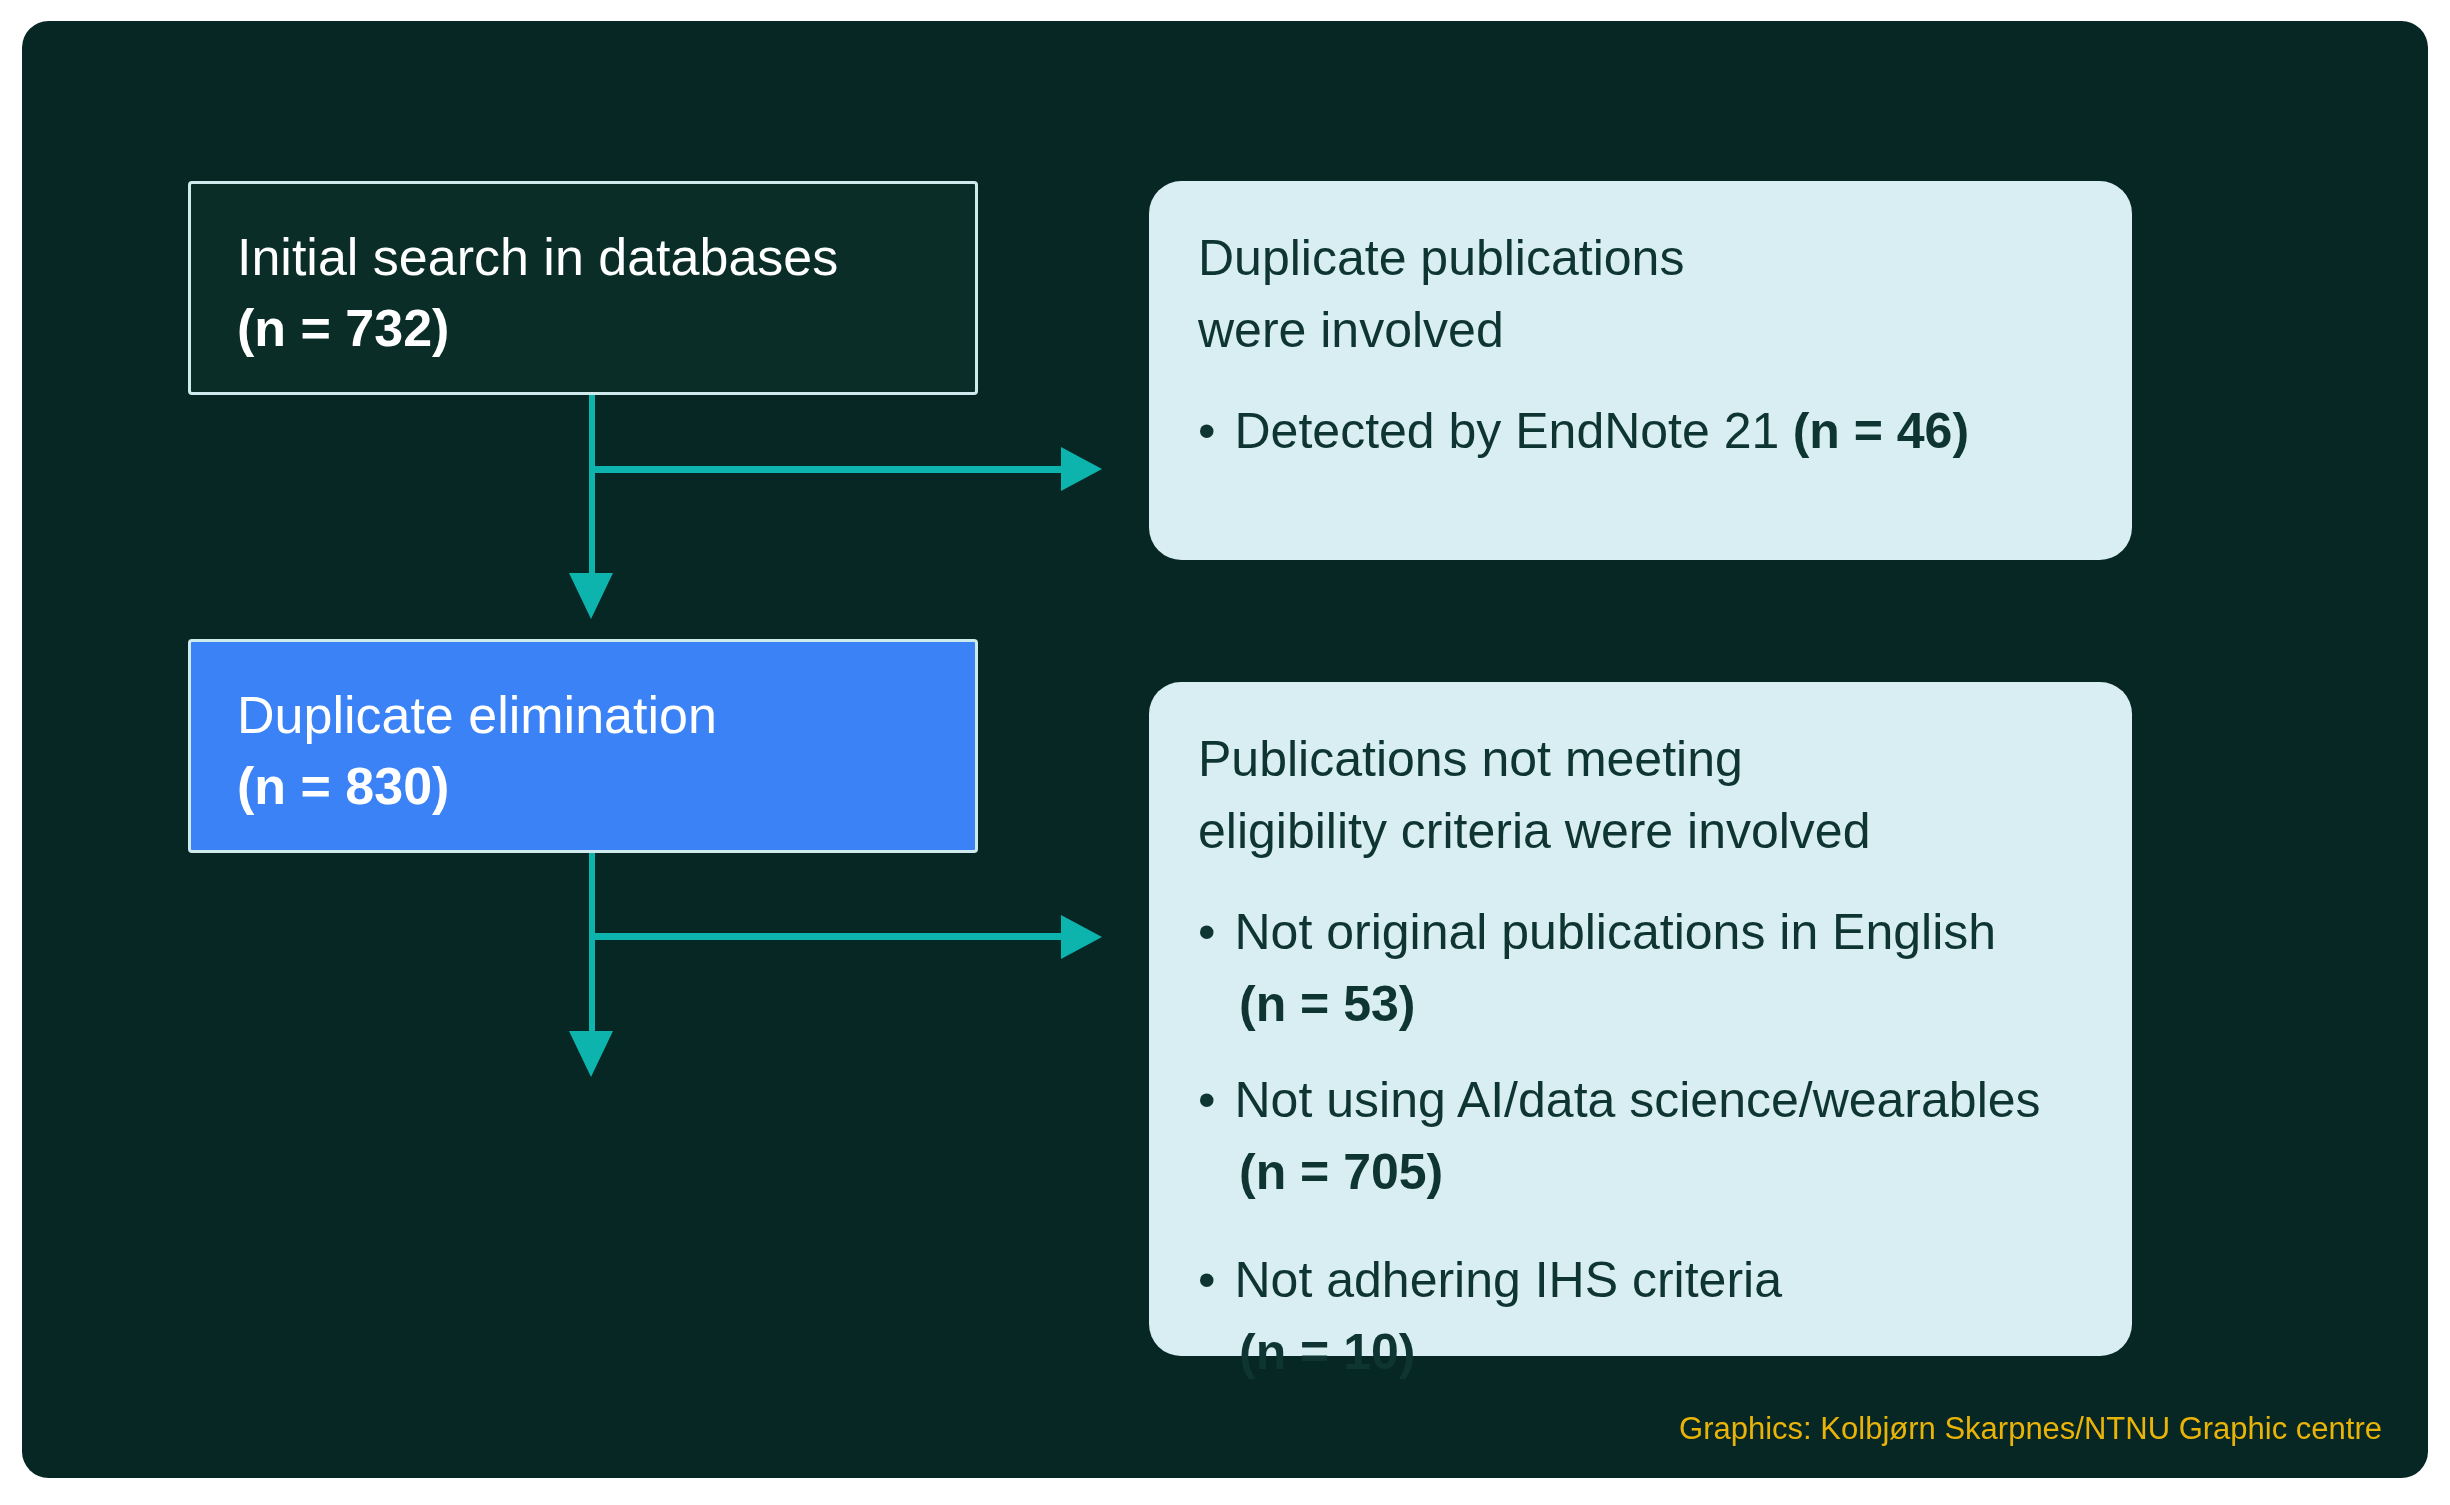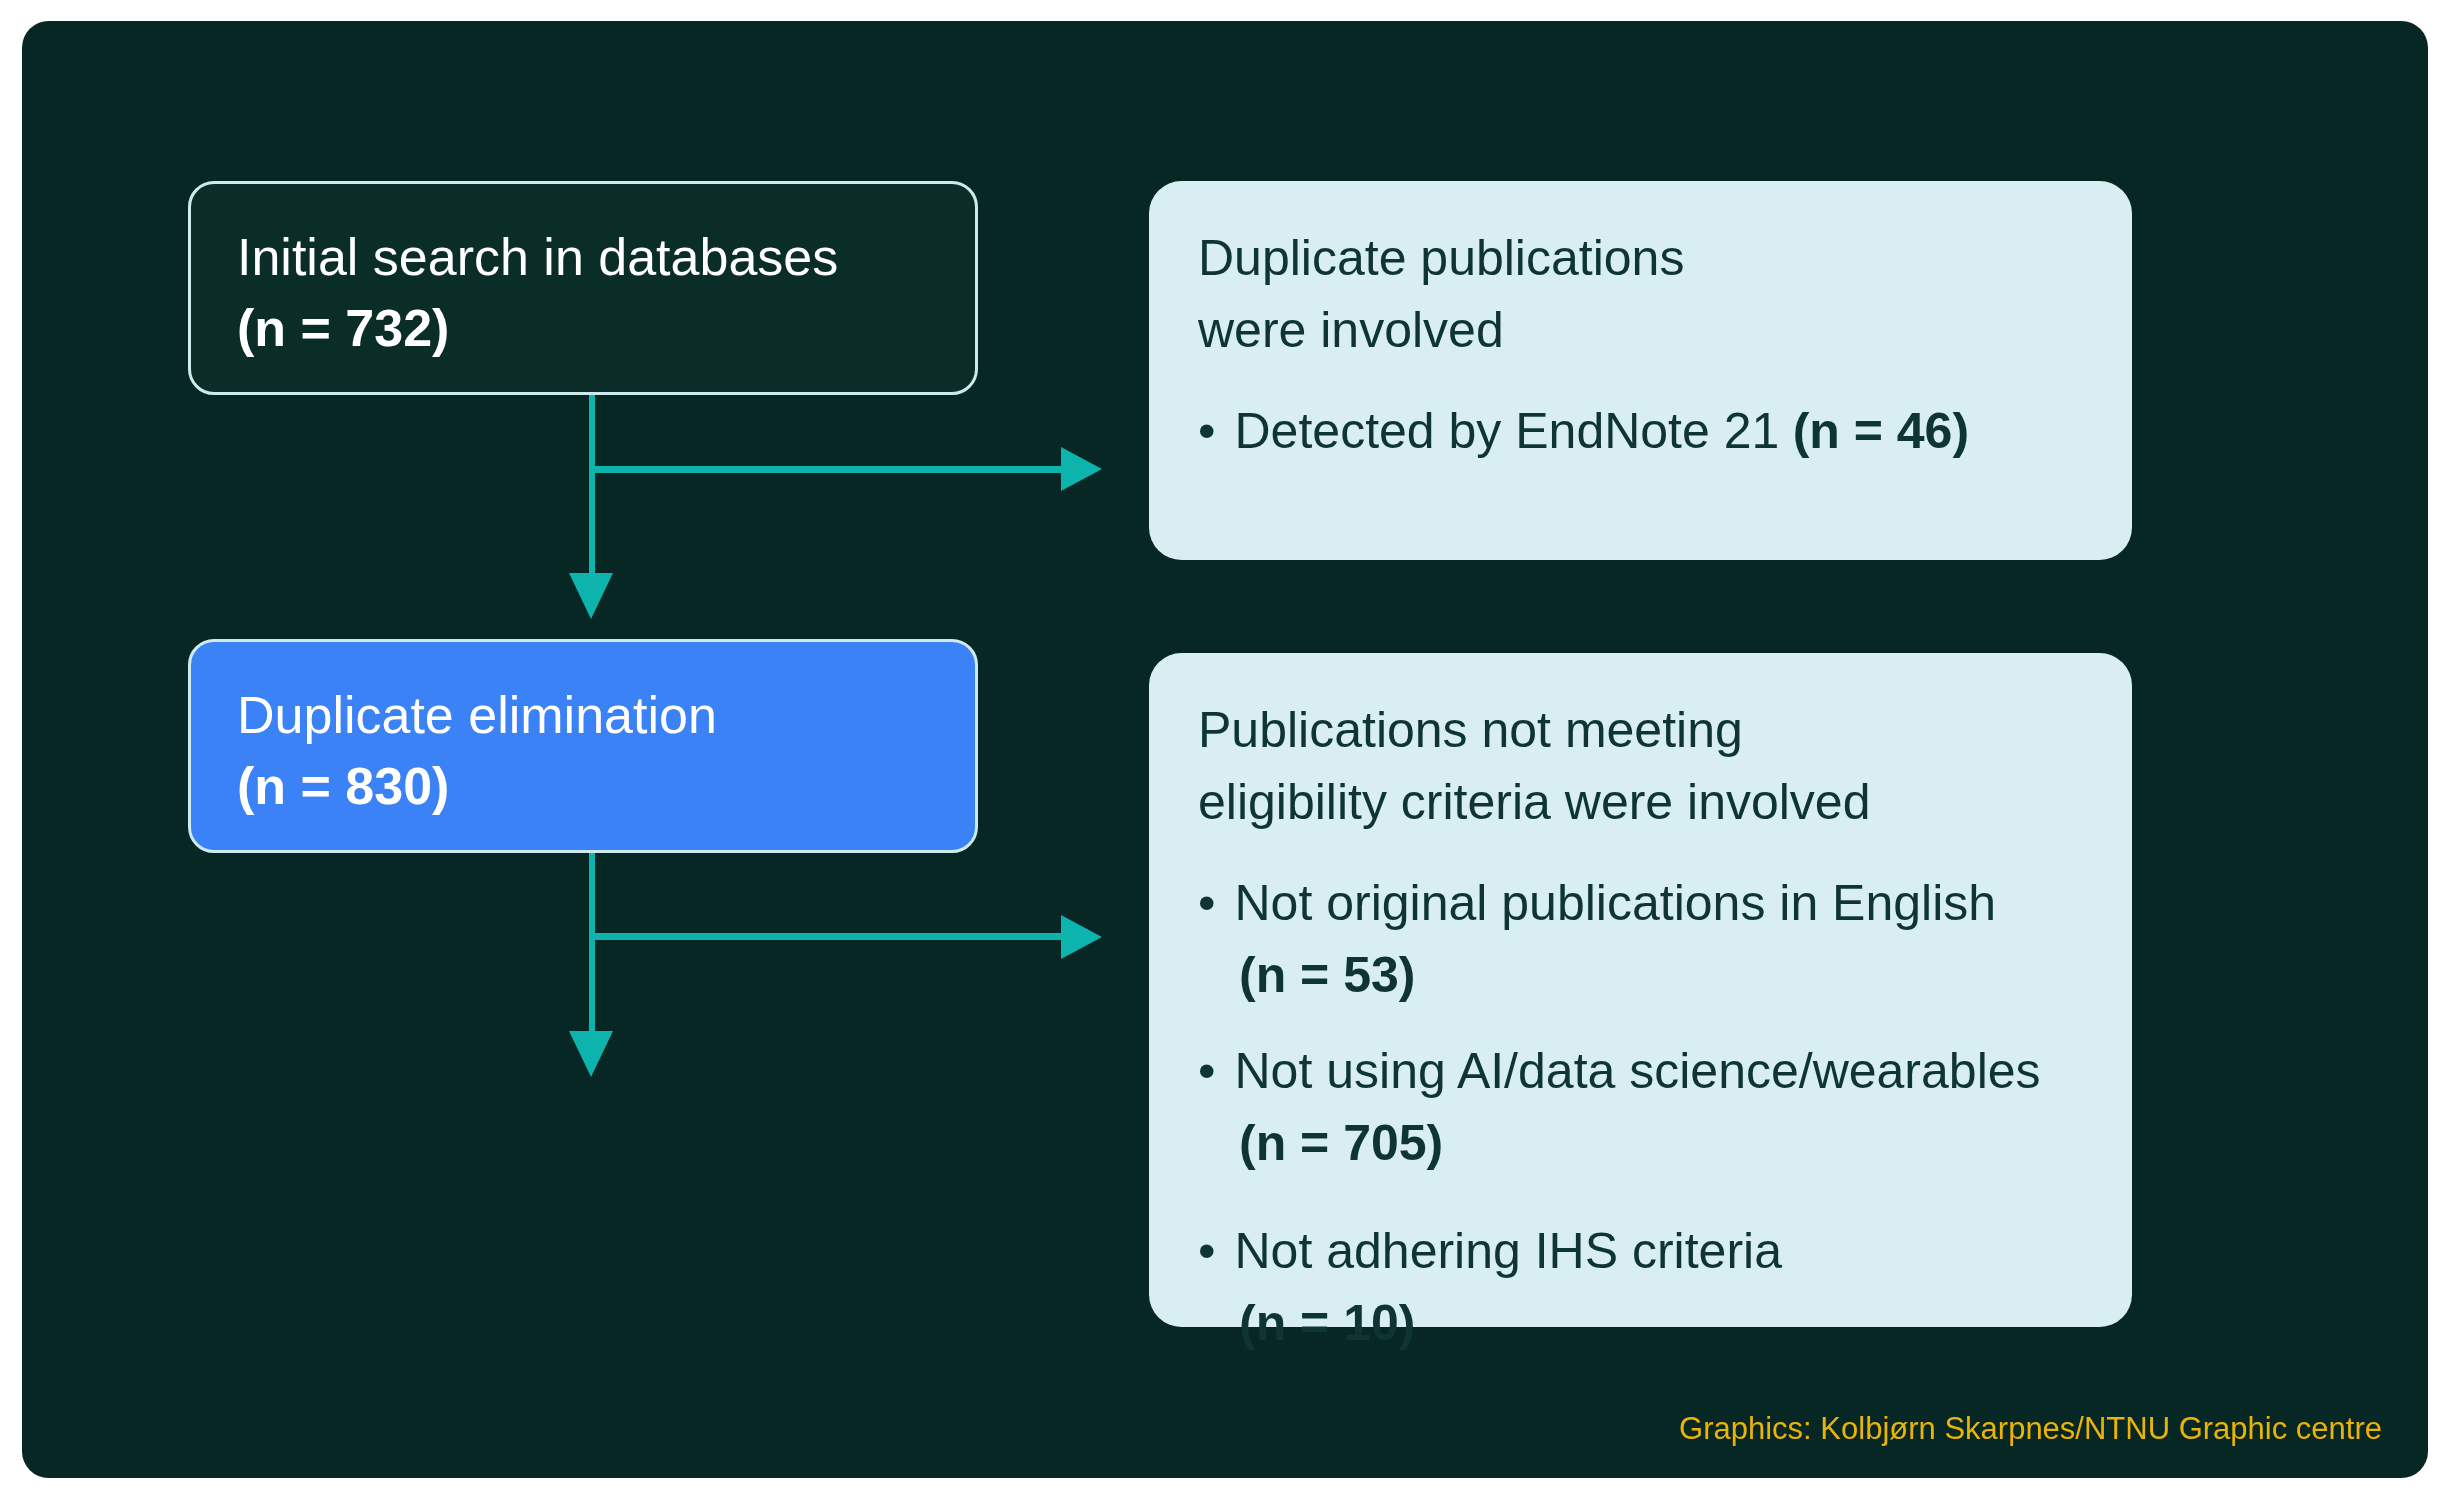--- a/index.html
+++ b/index.html
@@ -24,21 +24,21 @@
   }
 
   
   .flow-box {
     position: absolute;
     left: 166px;
     width: 790px;
     height: 214px;
     box-sizing: border-box;
     border: 3px solid #cfeaec;
-    border-radius: 26px;
+    border-radius: 4px;
     color: #ffffff;
     padding: 38px 46px;
   }
   .flow-box--1 { top: 160px; background: #0b2d28; }
   .flow-box--2 { top: 618px; background: #3b82f6; }
   .flow-box--3 { top: 1082px; background: #00514c; }
 
   .flow-box .box-title { font-size: 52px; line-height: 71px; font-weight: 400; white-space: nowrap; }
   .flow-box .box-count { font-size: 52px; line-height: 71px; font-weight: 700; }
 
@@ -47,21 +47,21 @@
     position: absolute;
     left: 1127px;
     width: 983px;
     box-sizing: border-box;
     background: #d8eef2;
     border-radius: 32.5px;
     color: #0e3531;
     padding: 41px 49px;
   }
   .side-box--a { top: 160px; height: 379px; }
-  .side-box--b { top: 632px; height: 674px; }
+  .side-box--b { top: 661px; height: 674px; border-radius: 32px; }
 
   .side-heading .h-line { font-size: 50px; line-height: 72px; font-weight: 400; white-space: nowrap; }
   .side-bullets { margin-top: 29.5px; }
 
   .bullet { font-size: 50px; line-height: 72px; font-weight: 400; white-space: nowrap; }
   .bullet .dot { display: inline-block; margin-right: 19px; }
   .bullet .b-count { font-weight: 700; margin-left: 13.3px; }
 
   .side-box--b .bullet { margin-bottom: 23.6px; }
   .side-box--b .bullet:last-child { margin-bottom: 0; margin-top: 36px; }

